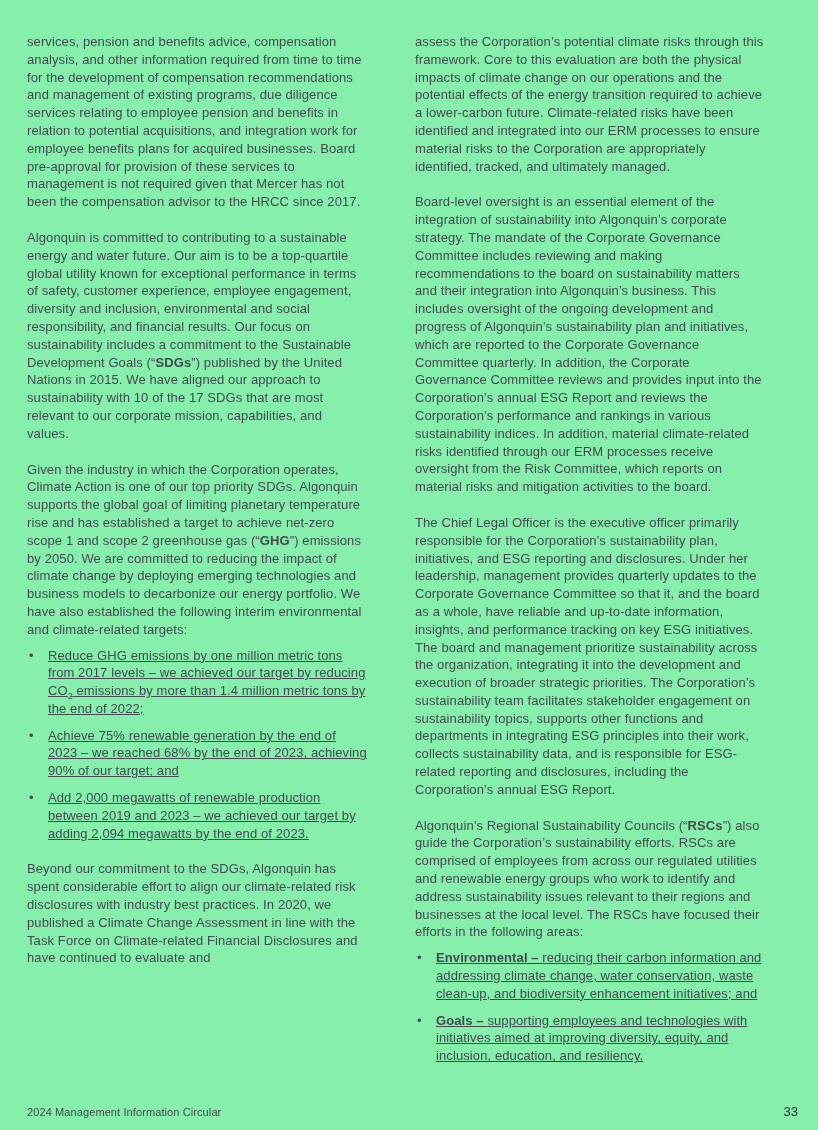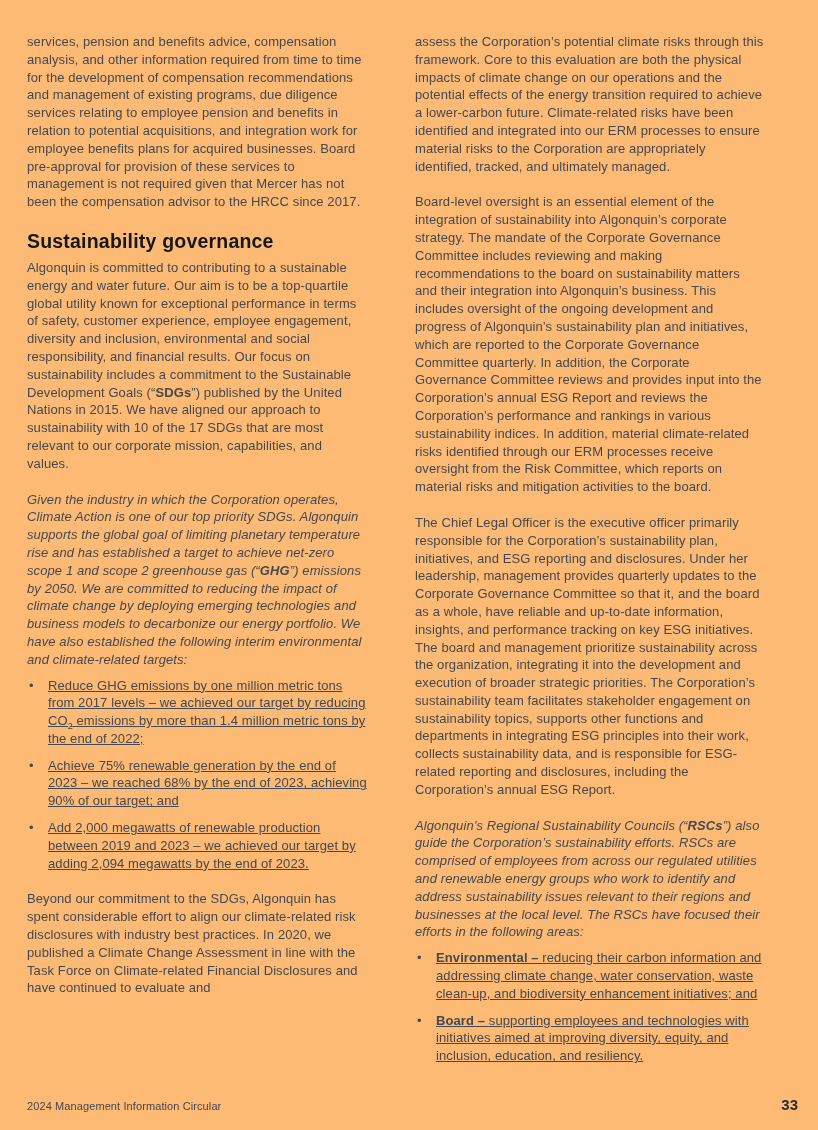--- a/index.html
+++ b/index.html
@@ -1,39 +1,39 @@
 <!DOCTYPE html>
 <html><head>
 <meta charset="utf-8">
 <style>
   html, body { margin: 0; padding: 0; background: #ffffff; }
   .page {
     position: relative;
     width: 818px;
     height: 1130px;
-    background: #fdba74;
+    background: #86efac;
     font-family: "Liberation Sans", sans-serif;
     color: #444851;
     overflow: hidden;
     box-sizing: border-box;
   }
   .columns {
     display: flex;
     padding: 33px 0 0 27px;
   }
   .col {
     font-size: 13px;
     line-height: 17.8px;
     letter-spacing: 0.1px;
     text-align: left;
   }
   .col.left  { width: 340px; margin-right: 48px; }
   .col.right { width: 350px; }
   .col p { margin: 0 0 18px 0; }
-  .col p.tight { margin-bottom: 8px; font-style: italic; }
+  .col p.tight { margin-bottom: 8px; }
   h2.section-heading {
     font-size: 19.5px;
     line-height: 24px;
     font-weight: 700;
     color: #15171d;
     letter-spacing: 0.2px;
     margin: 10px 0 6px 0;
   }
   .bullets { margin: 0 0 18px 0; }
   .bullet { display: flex; margin-bottom: 9px; }
@@ -49,35 +49,35 @@
     display: flex;
     justify-content: space-between;
     align-items: baseline;
   }
   .footer .footer-left {
     font-size: 11px;
     color: #444851;
     letter-spacing: 0.1px;
   }
   .footer .page-num {
-    font-size: 15px;
-    font-weight: 700;
+    font-size: 13px;
+    font-weight: 400;
     color: #2b2e35;
+    margin-top: 8px;
   }
 </style>
 </head>
 <body>
 
 <div class="page">
   <div class="columns">
 
     <div class="col left">
       <p>services, pension and benefits advice, compensation analysis, and other information required from time to time for the development of compensation recommendations and management of existing programs, due diligence services relating to employee pension and benefits in relation to potential acquisitions, and integration work for employee benefits plans for acquired businesses. Board pre-approval for provision of these services to management is not required given that Mercer has not been the compensation advisor to the HRCC since 2017.</p>
 
-      <h2 class="section-heading">Sustainability governance</h2>
 
       <p><span>Algonquin is committed to contributing to a sustainable energy and water future. Our aim is to be a top-quartile global utility known for exceptional performance in terms of safety, customer experience, employee engagement, diversity and inclusion, environmental and social responsibility, and financial results. Our focus on sustainability includes a commitment to the Sustainable Development Goals (“</span><span style="font-weight: 700;">SDGs</span><span>”) published by the United Nations in 2015. We have aligned our approach to sustainability with 10 of the 17 SDGs that are most relevant to our corporate mission, capabilities, and values.</span></p>
 
       <p class="tight"><span>Given the industry in which the Corporation operates, Climate Action is one of our top priority SDGs. Algonquin supports the global goal of limiting planetary temperature rise and has established a target to achieve net-zero scope 1 and scope 2 greenhouse gas (“</span><span style="font-weight: 700;">GHG</span><span>”) emissions by 2050. We are committed to reducing the impact of climate change by deploying emerging technologies and business models to decarbonize our energy portfolio. We have also established the following interim environmental and climate-related targets:</span></p>
 
       <div class="bullets">
         <div class="bullet">
           <span class="marker">•</span>
           <span class="bullet-text"><span>Reduce GHG emissions by one million metric tons from 2017 levels – we achieved our target by reducing CO</span><sub>2</sub><span> emissions by more than 1.4 million metric tons by the end of 2022;</span></span>
         </div>
@@ -104,21 +104,21 @@
 
       <p class="tight"><span>Algonquin’s Regional Sustainability Councils (“</span><span style="font-weight: 700;">RSCs</span><span>”) also guide the Corporation’s sustainability efforts. RSCs are comprised of employees from across our regulated utilities and renewable energy groups who work to identify and address sustainability issues relevant to their regions and businesses at the local level. The RSCs have focused their efforts in the following areas:</span></p>
 
       <div class="bullets">
         <div class="bullet">
           <span class="marker">•</span>
           <span class="bullet-text"><span style="font-weight: 700; text-align: right;">Environmental – </span><span>reducing their carbon information and addressing climate change, water conservation, waste clean-up, and biodiversity enhancement initiatives; and</span></span>
         </div>
         <div class="bullet">
           <span class="marker">•</span>
-          <span class="bullet-text"><span style="font-weight: 700;">Board – </span><span>supporting employees and technologies with initiatives aimed at improving diversity, equity, and inclusion, education, and resiliency.</span></span>
+          <span class="bullet-text"><span style="font-weight: 700;">Goals – </span><span>supporting employees and technologies with initiatives aimed at improving diversity, equity, and inclusion, education, and resiliency.</span></span>
         </div>
       </div>
     </div>
 
   </div>
 
   <div class="footer">
     <span class="footer-left">2024 Management Information Circular</span>
     <span class="page-num">33</span>
   </div>

